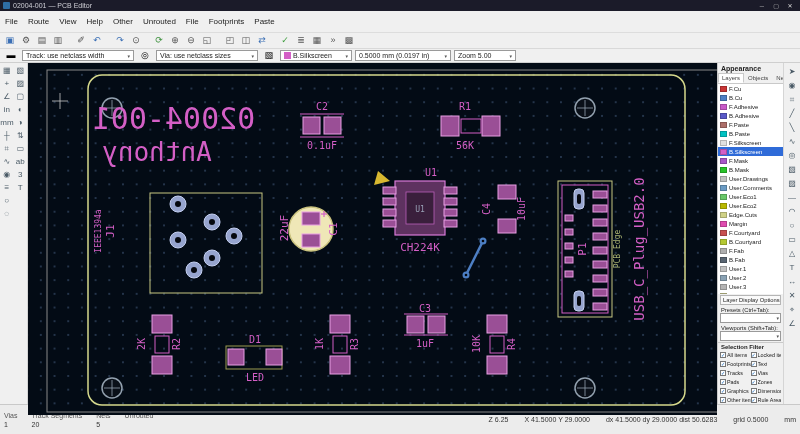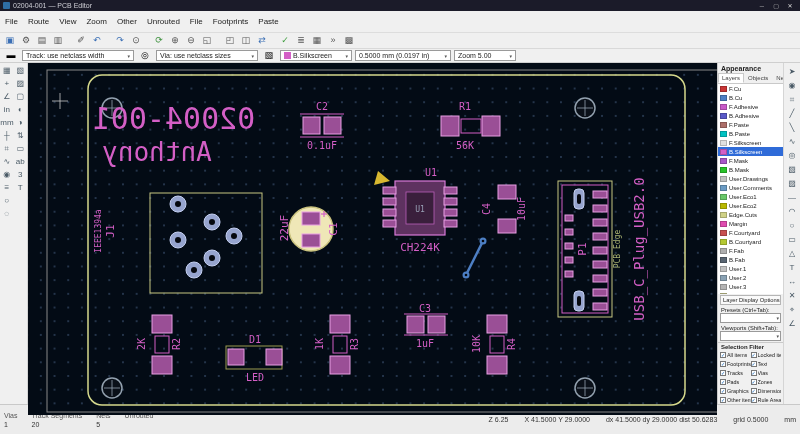--- a/index.html
+++ b/index.html
@@ -100,21 +100,21 @@
   </div>
 
   <div class="menubar">
 
       <span class="menu-item">File</span>
 
       <span class="menu-item">Route</span>
 
       <span class="menu-item">View</span>
 
-      <span class="menu-item">Zoom</span>
+      <span class="menu-item">Help</span>
 
       <span class="menu-item">Other</span>
 
       <span class="menu-item">Unrouted</span>
 
       <span class="menu-item">File</span>
 
       <span class="menu-item">Footprints</span>
 
       <span class="menu-item">Paste</span>

